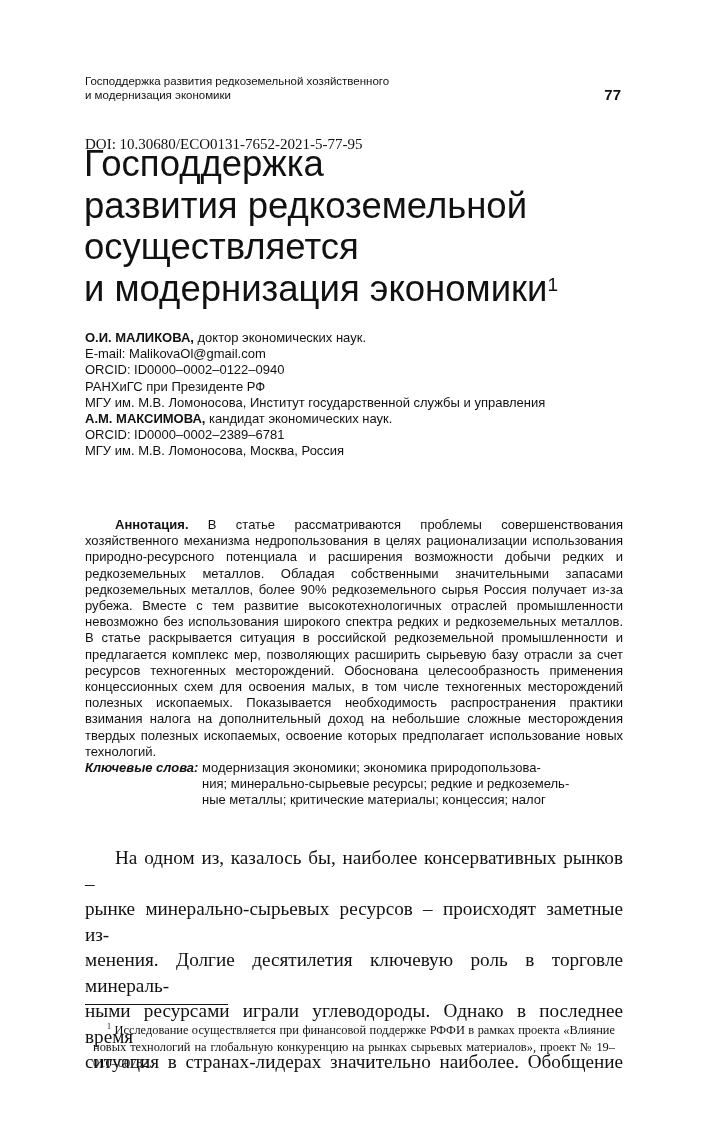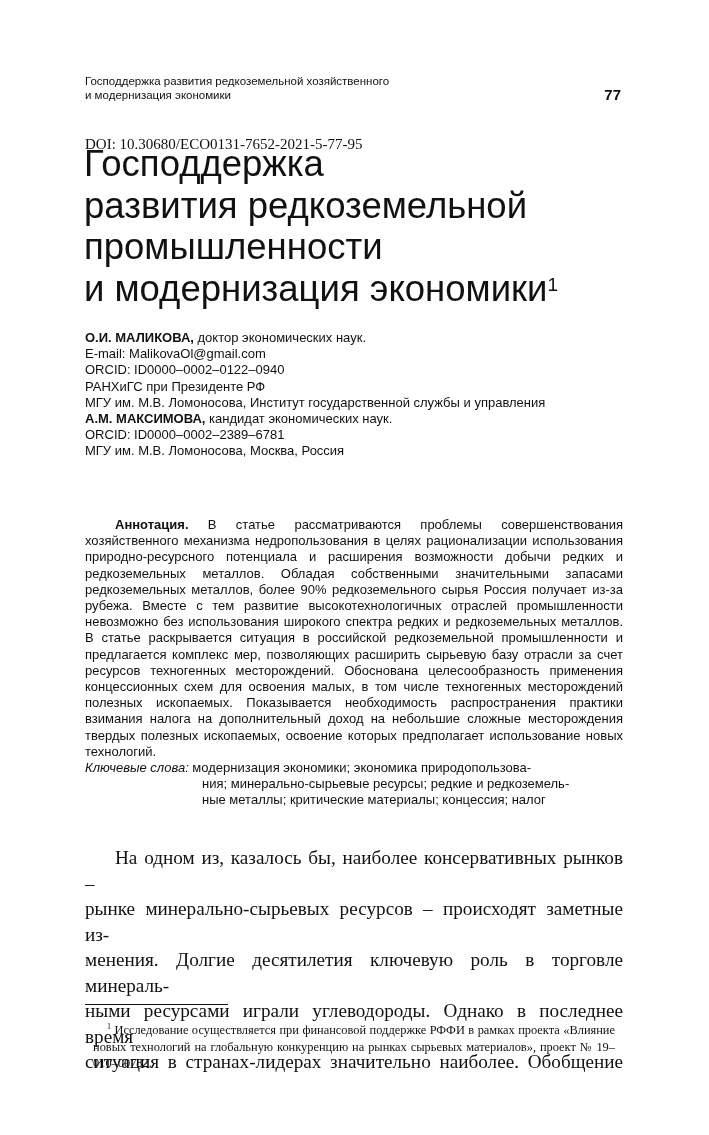--- a/index.html
+++ b/index.html
@@ -16,21 +16,21 @@
   .title { position: absolute; top: 143px; left: -1px; font-size: 36.5px; line-height: 41.5px; font-weight: normal; margin: 0; letter-spacing: 0px; }
   .title sup { font-size: 19px; vertical-align: top; position: relative; top: -4px; }
 
   .authors { position: absolute; top: 330px; left: 0; font-size: 13px; line-height: 16.2px; }
   .authors b { font-weight: bold; }
 
   .abstract { position: absolute; top: 517px; left: 0; width: 538px; font-size: 13px; line-height: 16.2px; text-align: justify; }
   .abstract p { margin: 0; text-indent: 30px; }
   .abstract b { font-weight: bold; }
   .keywords { position: absolute; top: 760px; left: 0; width: 538px; font-size: 13px; line-height: 16.2px; }
-  .keywords .kw-label { font-weight: normal; font-style: italic; }
+  .keywords .kw-label { font-weight: bold; font-style: italic; }
   .kw-line { white-space: nowrap; }
   .kw-indent { padding-left: 117px; }
 
   .body-text { position: absolute; top: 845px; left: 0; width: 538px; font-size: 19.2px; line-height: 25.5px; text-align: justify; text-align-last: justify; }
 
   .fn-rule { position: absolute; top: 1004px; left: 0; width: 143px; height: 1px; background: #111; }
   .footnote { position: absolute; top: 1011px; left: 0; width: 538px; font-size: 12.4px; line-height: 16.5px; text-align: justify; }
   .footnote p { margin: 8px; text-indent: 14px; }
   .footnote sup { font-size: 8px; }
 </style>
@@ -44,21 +44,21 @@
       <div>и модернизация экономики</div>
     </div>
     <div class="page-number">77</div>
   </div>
 
   <div class="doi serif">DOI: 10.30680/ECO0131-7652-2021-5-77-95</div>
 
   <h1 class="title sans">
     <div>Господдержка</div>
     <div>развития редкоземельной</div>
-    <div>промышленности</div>
+    <div>осуществляется</div>
     <div><span>и модернизация экономики</span><sup>1</sup></div>
   </h1>
 
   <div class="authors sans">
     <div>
       <div><b>О.И. МАЛИКОВА,</b><span> доктор экономических наук.</span></div>
       <div>E-mail: MalikovaOl@gmail.com</div>
       <div>ORCID: ID0000–0002–0122–0940</div>
       <div>РАНХиГС при Президенте РФ</div>
       <div>МГУ им. М.В. Ломоносова, Институт государственной службы и управления</div>

